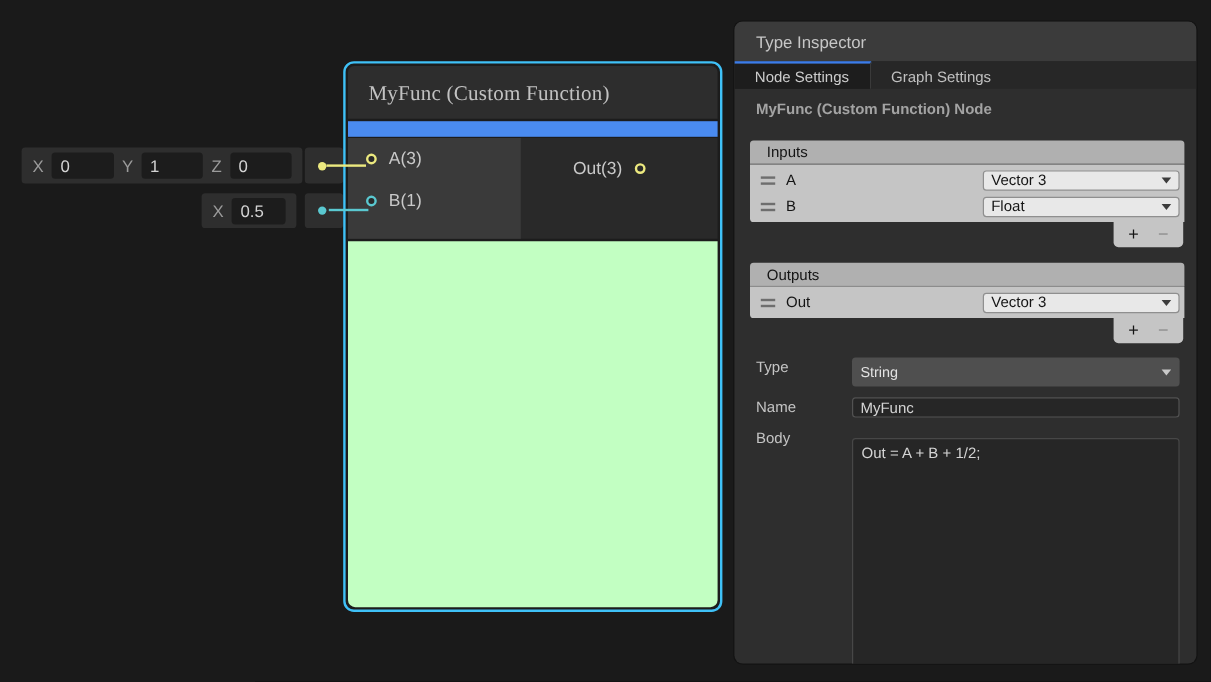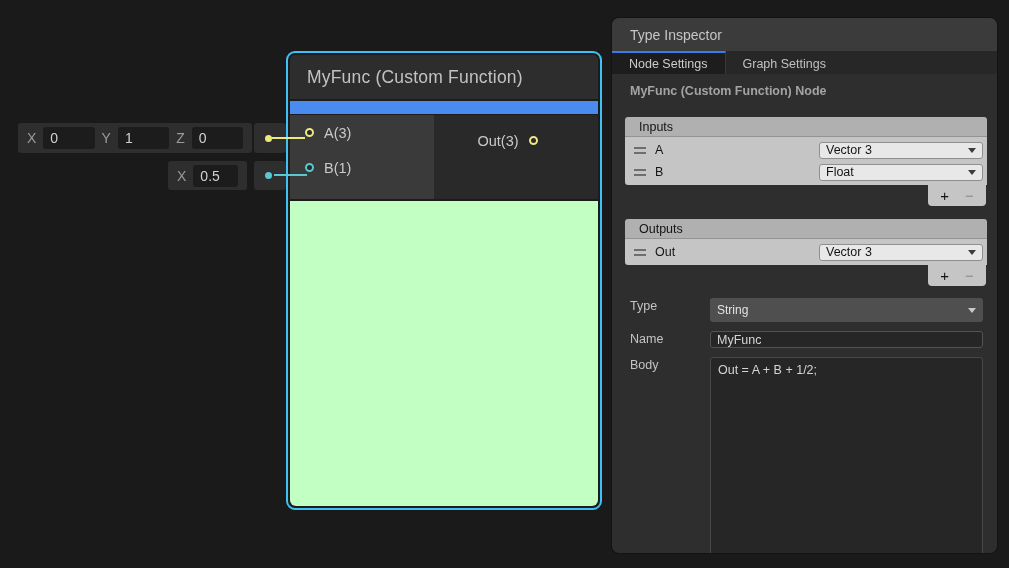--- a/index.html
+++ b/index.html
@@ -22,21 +22,21 @@
 
   
   .edge{position:absolute;height:2px;z-index:6;}
   .edge.yellow{background:var(--port-yellow);}
   .edge.cyan{background:var(--port-cyan);}
 
   
   .node{position:absolute;left:286px;top:51px;width:316px;height:459px;border:2px solid var(--node-border);
         border-radius:9px;background:#1c1c1c;padding:2px;display:flex;flex-direction:column;z-index:2;}
   .node-title{height:44px;background:#2d2d2d;border-radius:5px 5px 0 0;display:flex;align-items:center;
-        padding-left:17px;color:#c2c2c2;font-size:17.5px;letter-spacing:.2px;}
+        padding-left:17px;color:#c2c2c2;font-size:17.5px;letter-spacing:.2px;font-family:Liberation Serif, serif;}
   .accent-bar{height:13px;background:var(--node-accent);margin-top:2px;}
   .ports{height:84px;display:flex;background:#292929;margin-top:1px;}
   .ports-left{width:144px;background:#3a3a3a;padding-top:0;}
   .ports-right{flex:1;padding-top:8px;}
   .port-row{height:35px;display:flex;align-items:center;gap:10px;padding-left:15px;color:#c9c9c9;font-size:14.5px;}
   .port-row.out{justify-content:center;padding-right:17px;padding-left:0;}
   .ring{width:9px;height:9px;border-radius:50%;background:#2a2a2a;flex:0 0 auto;}
   .ring.yellow{border:2.5px solid var(--port-yellow);}
   .ring.cyan{border:2.5px solid var(--port-cyan);}
   .custom-area{flex:1;background:var(--node-green);margin-top:2px;border-radius:0 0 6px 6px;}
@@ -66,21 +66,21 @@
   .btn-minus{color:#8b8b8b;cursor:default;}
 
   .form{margin-top:12px;}
   .form-row{display:flex;align-items:flex-start;margin:0 14px 9px 18px;}
   .form-label{width:80px;font-size:12.5px;color:#c4c4c4;padding-top:1px;flex:0 0 auto;}
   .ddl-dark{flex:1;height:15px;background:#4f4f4f;border-radius:3px;display:flex;align-items:center;
         padding:12px 7px;font-size:12px;color:#e2e2e2;}
   .tfield{flex:1;height:17px;background:#262626;border:1px solid #525252;border-radius:3px;color:#d4d4d4;
         font-size:12.5px;padding:0 6px;outline:none;}
   .tarea{flex:1;height:199px;background:#262626;border:1px solid #474747;border-radius:3px;color:#d4d4d4;
-        font-size:12.5px;padding:3px 7px;resize:none;outline:none;line-height:1.45;}
+        font-size:12.5px;padding:3px 7px;resize:none;outline:none;line-height:1.45;margin-top:8px;}
 </style>
 </head>
 <body>
 
 <div class="stage">
 
   <div class="vec-widget" style="left:18px;top:123px;width:234px;height:30px;">
     <span class="vw-label">X</span>
     <span class="nfield">0</span>
     <span class="vw-label">Y</span>

